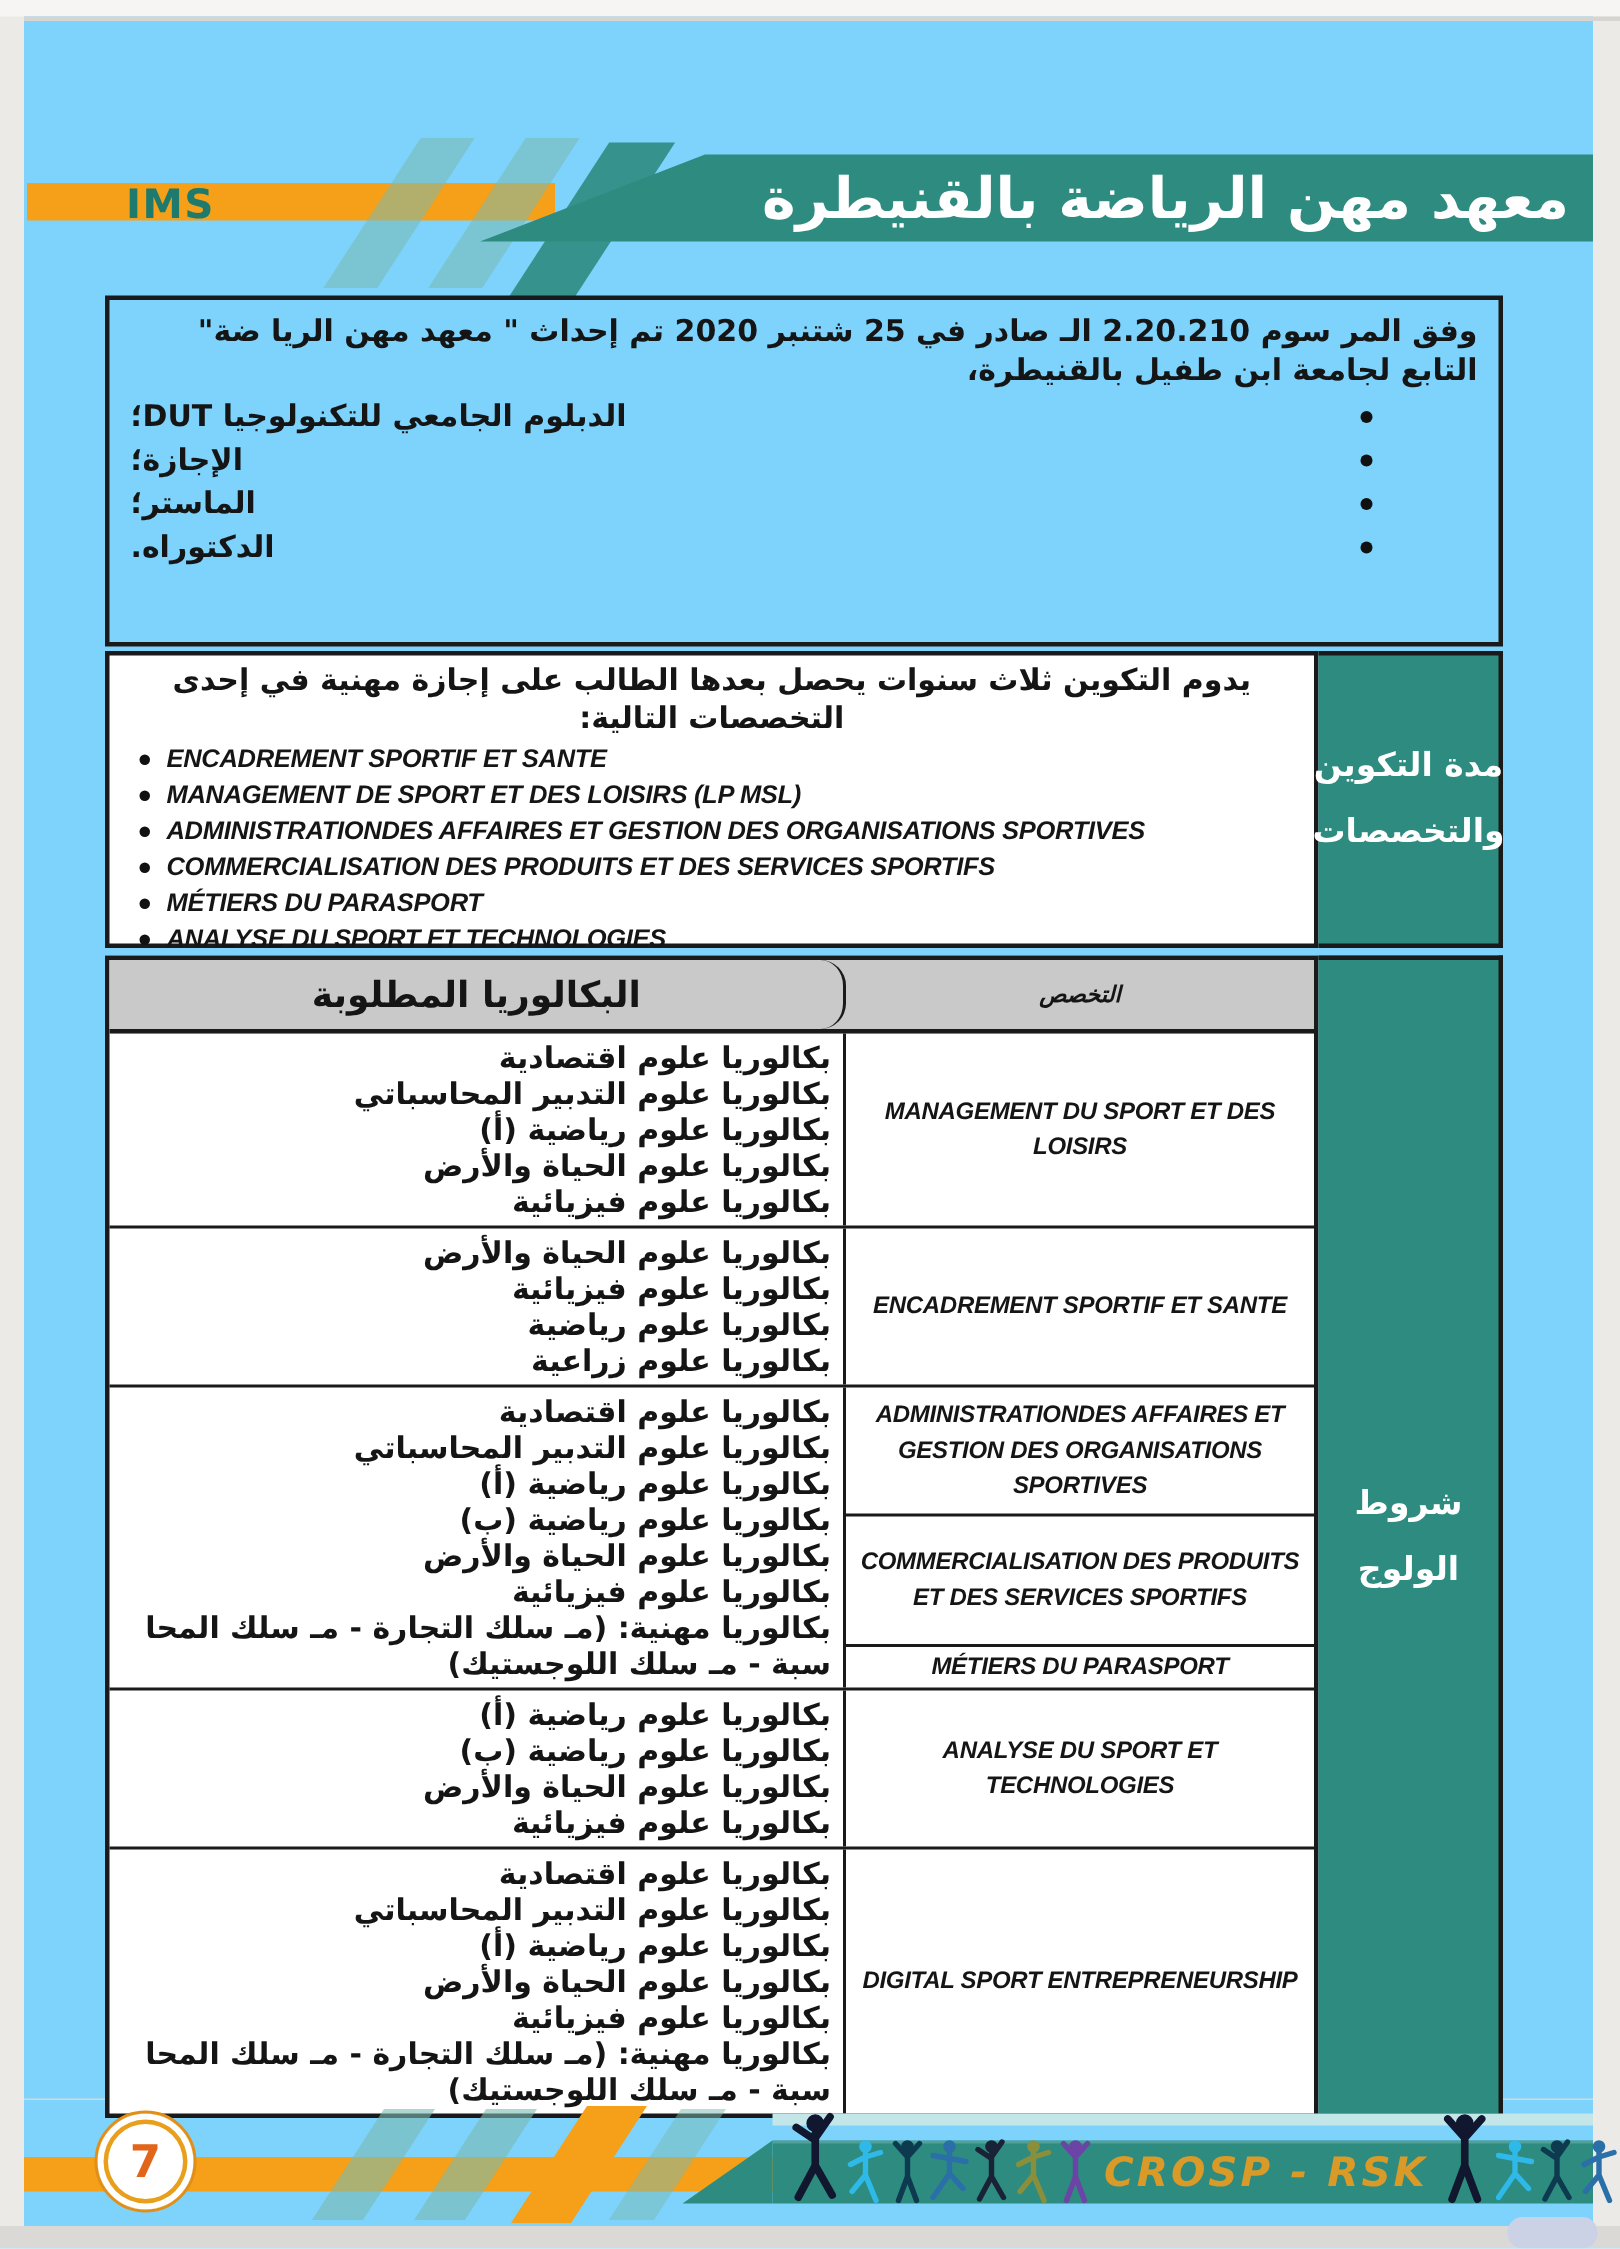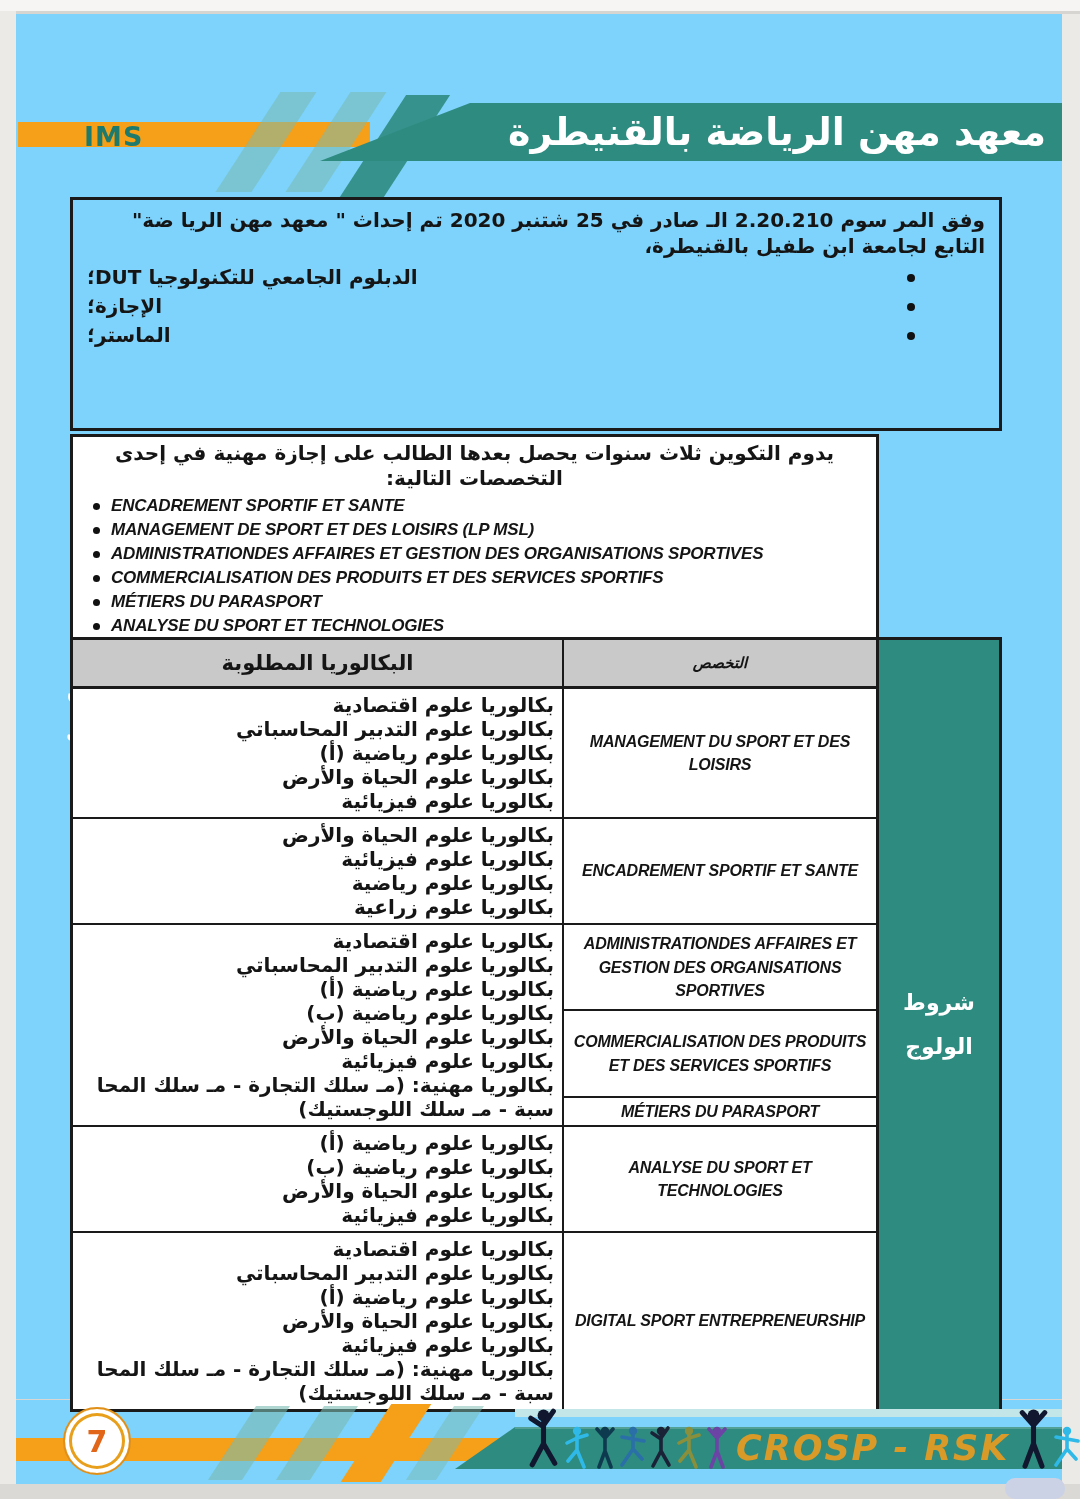--- a/index.html
+++ b/index.html
@@ -35,33 +35,33 @@
   .intro ul{margin:4px 0 0 0;padding:0 68px 0 0;list-style:none;}
   .intro li{position:relative;font-size:20px;font-weight:bold;line-height:29px;padding-right:24px;text-align:left;}
   .intro li::before{content:"";position:absolute;right:2px;top:11px;width:8px;height:8px;border-radius:50%;background:#111;}
 
   
   .tbl{position:absolute;left:70px;width:932px;display:flex;box-sizing:border-box;}
   .tbl-side{width:123px;background:var(--teal);border:3px solid #1a1a1a;border-left:none;box-sizing:border-box;
             display:flex;align-items:center;justify-content:center;text-align:center;
             color:#fff;font-size:22px;font-weight:bold;line-height:2;direction:rtl;padding:0 6px;}
   
-  .t1{top:434px;height:198px;flex-direction:column;}
+  .t1{top:434px;height:198px;}
   .t1-main{width:809px;border:3px solid #1a1a1a;box-sizing:border-box;padding:4px 10px 0 10px;background:#fff;}
   .t1-lead{direction:rtl;text-align:center;font-size:20px;font-weight:bold;line-height:25px;}
   .t1-list{margin:3px 0 0 0;padding:0 0 0 6px;list-style:none;direction:ltr;}
   .t1-list li{position:relative;padding-left:22px;font-family:"Liberation Sans","DejaVu Sans",sans-serif;
               font-style:italic;font-weight:bold;font-size:17px;line-height:24px;letter-spacing:-0.2px;}
   .t1-list li::before{content:"";position:absolute;left:4px;top:9px;width:7px;height:7px;border-radius:50%;background:#111;}
   
   .t2{top:637px;}
   .t2-left{width:809px;border:3px solid #1a1a1a;box-sizing:border-box;background:#fff;}
   .t2-header{display:flex;background:var(--header-gray);border-bottom:3px solid #1a1a1a;height:46px;}
   .t2-header .h-bac{width:491px;border-right:2px solid #1a1a1a;display:flex;align-items:center;justify-content:center;
-                    font-size:21px;font-weight:bold;direction:rtl;box-sizing:border-box;}
+                    font-size:24px;font-weight:bold;direction:rtl;box-sizing:border-box;border-radius:17px;}
   .t2-header .h-spec{flex:1;display:flex;align-items:center;justify-content:center;font-size:15px;font-weight:bold;direction:rtl;font-style:italic;}
   .t2-row{display:flex;border-top:2px solid #1a1a1a;}
   .t2-row:first-of-type{border-top:none;}
   .bac-cell{width:491px;border-right:2px solid #1a1a1a;box-sizing:border-box;direction:rtl;
             display:flex;flex-direction:column;justify-content:center;padding:4px 8px;}
   .bac-line{font-size:20px;font-weight:bold;line-height:24px;}
   .spec-col{flex:1;display:flex;flex-direction:column;}
   .spec-cell{flex:1;display:flex;align-items:center;justify-content:center;text-align:center;padding:2px 8px;box-sizing:border-box;}
   .spec-cell + .spec-cell{border-top:2px solid #1a1a1a;}
   .spec-cell.compact{flex:0 0 auto;min-height:26px;}
@@ -75,21 +75,21 @@
   .ftr-s3{left:366px;top:1404px;width:40px;height:78px;background:var(--orange);}
   .ftr-s4{left:430px;top:1406px;width:30px;height:74px;background:rgba(122,186,177,.5);}
   .ftr-cyanline{position:absolute;left:515px;right:18px;top:1409px;height:8px;background:#c3e6e8;}
   .ftr-wedge{position:absolute;left:455px;top:1427px;width:0;height:0;
              border-left:60px solid transparent;border-bottom:42px solid var(--teal);}
   .ftr-banner{position:absolute;left:515px;right:18px;top:1427px;height:42px;background:var(--teal);
               display:flex;align-items:flex-end;justify-content:space-between;padding:0 10px;box-sizing:border-box;
               box-shadow:inset 0 2px 0 rgba(255,255,255,.18);}
   .sil-group{display:flex;align-items:flex-end;gap:2px;height:42px;}
   .sil-group svg{display:block;}
-  .ftr-label{align-self:center;font-size:35px;font-weight:bold;font-style:italic;letter-spacing:2px;
+  .ftr-label{align-self:center;font-size:27px;font-weight:bold;font-style:italic;letter-spacing:2px;
              color:var(--gold);white-space:nowrap;padding:0 6px;}
   .pg-circle{position:absolute;left:63px;top:1407px;width:64px;height:64px;border-radius:50%;background:#fff;
              border:2px solid #e09018;box-shadow:inset 0 0 0 4px #fff,inset 0 0 0 7px #e8a01c;
              display:flex;align-items:center;justify-content:center;font-size:30px;font-weight:bold;color:#e2661a;}
 </style>
 </head>
 <body>
 
 <div class="page">
 
@@ -108,20 +108,21 @@
   <div class="hdr-banner">
     <div class="hdr-title">معهد مهن الرياضة بالقنيطرة</div>
   </div>
 
   <div class="intro">
     <p>وفق المر سوم 2.20.210 الـ  صادر في  25  شتنبر  2020  تم إحداث " معهد مهن الريا ضة" التابع لجامعة ابن طفيل بالقنيطرة،</p>
     <ul id="intro-bullets">
         <li>الدبلوم الجامعي للتكنولوجيا DUT؛</li>
         <li>الإجازة؛</li>
         <li>الماستر؛</li>
+        <li>الدكتوراه.</li>
       </ul>
   </div>
 
   <div class="tbl t1">
     <div class="t1-main">
       <div class="t1-lead">يدوم التكوين ثلاث سنوات يحصل بعدها الطالب على إجازة مهنية في إحدى التخصصات التالية:</div>
       <ul id="t1-list" class="t1-list">
           <li>ENCADREMENT SPORTIF ET SANTE</li>
           <li>MANAGEMENT DE SPORT ET DES LOISIRS (LP MSL)</li>
           <li>ADMINISTRATIONDES AFFAIRES ET GESTION DES ORGANISATIONS SPORTIVES</li>

